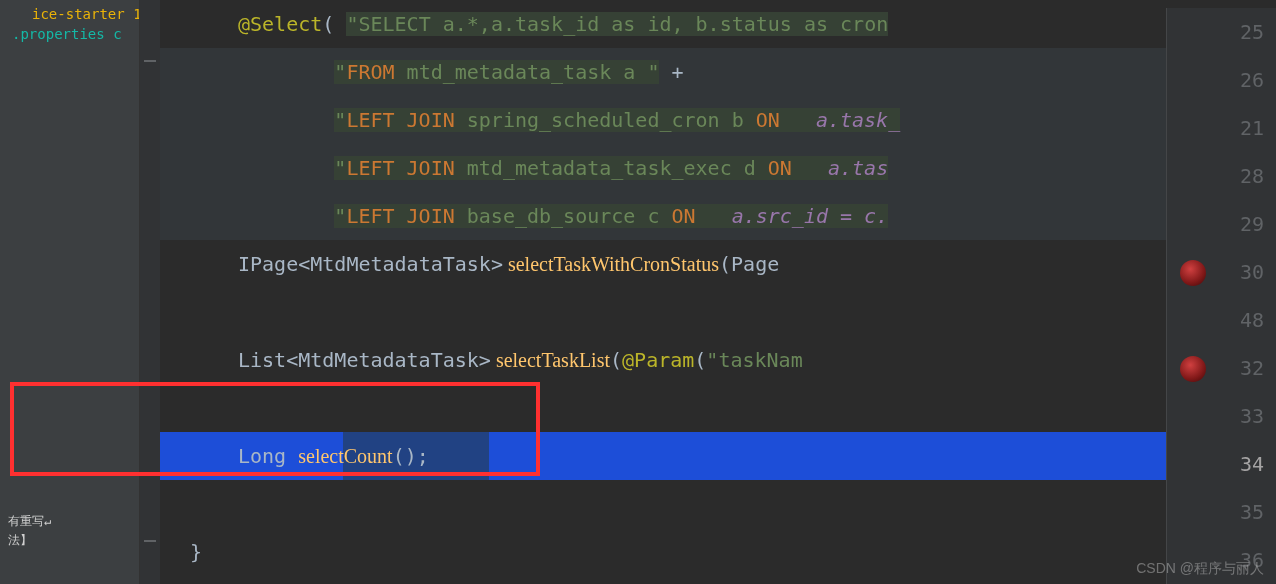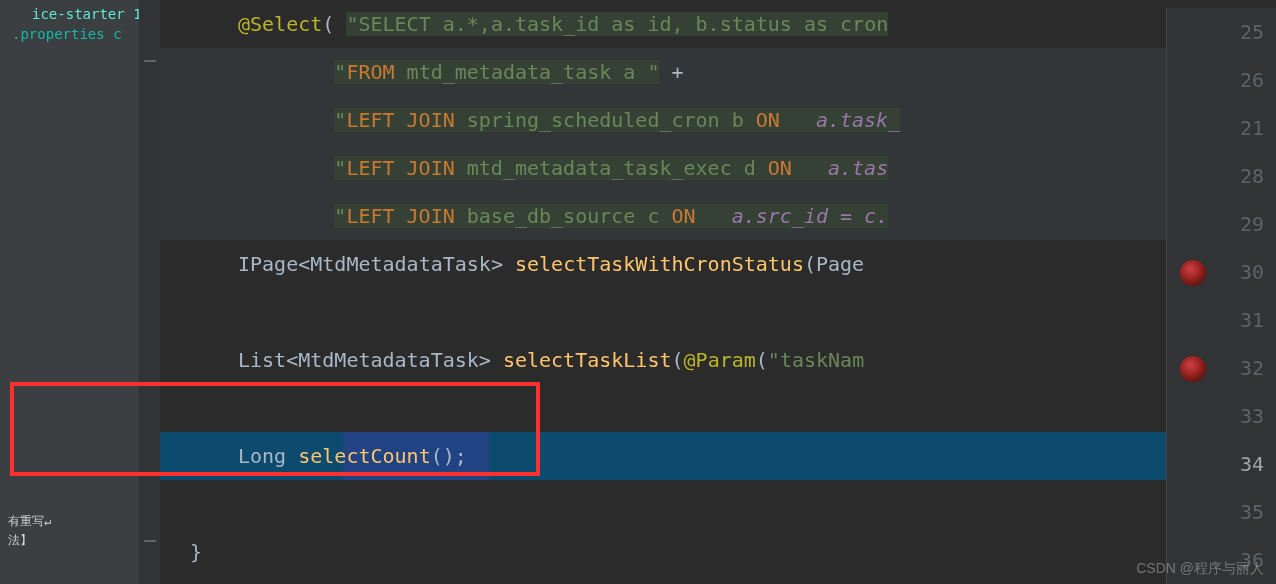--- a/index.html
+++ b/index.html
@@ -21,21 +21,21 @@
       color: #bbbbbb;
       padding: 4px 0;
       border-right: 1px solid #323232;
     }
     .sidebar-item {
       padding: 2px 6px;
       font-size: 14px;
       white-space: nowrap;
       overflow: hidden;
     }
-    .sidebar-item-1 { color: #5eead4; padding-left: 32px; }
+    .sidebar-item-1 { color: #eab308; padding-left: 32px; }
     .sidebar-item-2 { color: #14b8a6; padding-left: 12px; }
     .bottom-text {
       position: absolute;
       left: 0;
       bottom: 30px;
       font-size: 12px;
       color: #d0d0d0;
       background: #3c3f41;
       padding: 4px 8px;
       line-height: 1.6;
@@ -71,35 +71,35 @@
       padding-left: 78px;
       color: #a9b7c6;
       position: relative;
       overflow: hidden;
     }
     .code-line.highlighted {
       background: #323639;
     }
     .k-orange { color: #cc7832; }
     .k-string { color: #6a8759; }
-    .k-method { color: #ffc66d; }
+    .k-method { color: #ffc66d; font-family: Liberation Serif, serif; }
     .k-type { color: #a9b7c6; }
     .k-annotation { color: #bbb529; }
     .k-italic { font-style: italic; color: #9876aa; padding-left: 24px; }
     .sql-highlight { background: #364135; }
     .selection-bg {
       position: absolute;
       left: 183px;
       top: 0;
       width: 146px;
       height: 48px;
       background: #214283;
     }
     .line-34-row {
-      background: #0c4a6e;
+      background: #1d4ed8;
     }
     .gutter-right {
       position: absolute;
       right: 0;
       top: 0;
       width: 110px;
       height: 100%;
       background: #313335;
       border-left: 1px solid #444648;
       margin-top: 8px;
@@ -183,21 +183,21 @@
 
   <div class="gutter-right">
     <div class="gutter-icon" style="top:252px"></div>
     <div class="gutter-icon" style="top:348px"></div>
     <div class="line-number">25</div>
     <div class="line-number">26</div>
     <div class="line-number">21</div>
     <div class="line-number">28</div>
     <div class="line-number">29</div>
     <div class="line-number">30</div>
-    <div class="line-number">31</div>
+    <div class="line-number">48</div>
     <div class="line-number">32</div>
     <div class="line-number">33</div>
     <div class="line-number active">34</div>
     <div class="line-number">35</div>
     <div class="line-number">36</div>
   </div>
 </div>
 
 <div class="red-box"></div>
 

